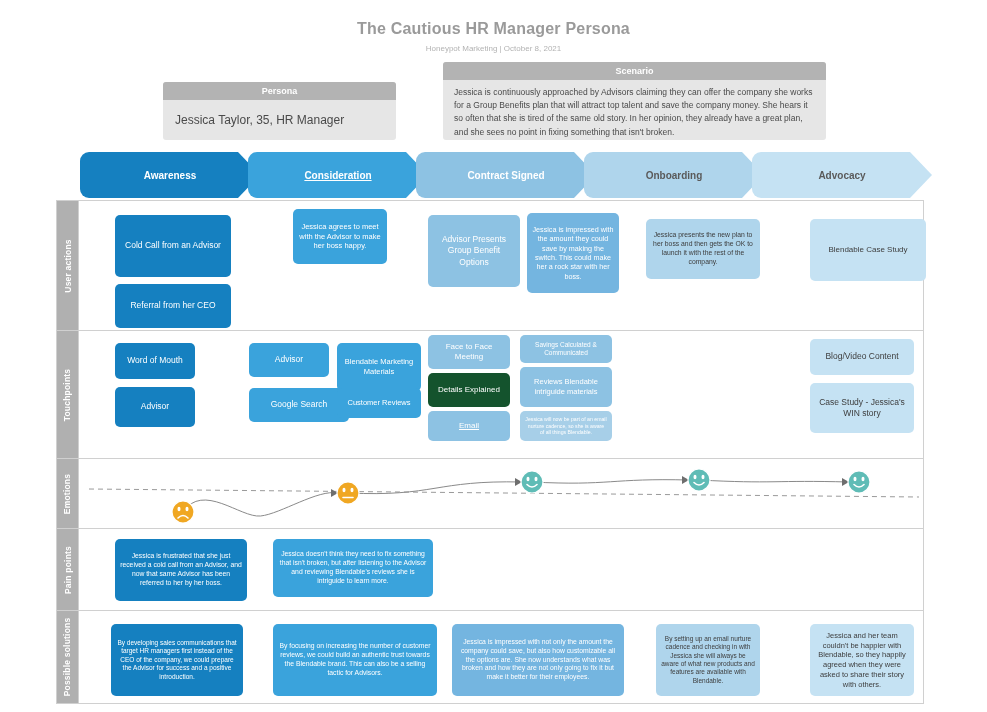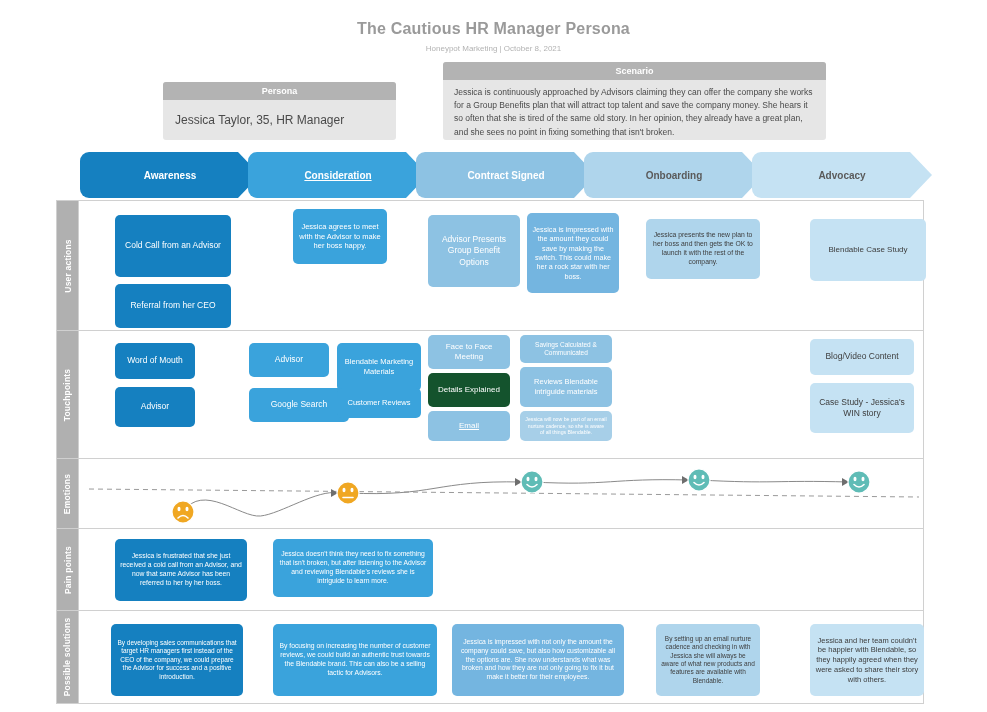--- a/index.html
+++ b/index.html
@@ -211,16 +211,16 @@
     </div>
     <div class="row" style="height: 92px;">
       <div class="row-label">
         <span>Possible solutions</span>
       </div>
       <div class="row-body">
         <div class="card" style="left: 32px; top: 13px; width: 132px; height: 72px; background: rgb(21, 128, 192); font-size: 6.5px;">By developing sales communications that target HR managers first instead of the CEO of the company, we could prepare the Advisor for success and a positive introduction.</div>
         <div class="card" style="left: 194px; top: 13px; width: 164px; height: 72px; background: rgb(58, 163, 220); font-size: 6.8px;">By focusing on increasing the number of customer reviews, we could build an authentic trust towards the Blendable brand. This can also be a selling tactic for Advisors.</div>
         <div class="card" style="left: 373px; top: 13px; width: 172px; height: 72px; background: rgb(116, 181, 224); font-size: 6.8px;">Jessica is impressed with not only the amount the company could save, but also how customizable all the options are. She now understands what was broken and how they are not only going to fix it but make it better for their employees.</div>
         <div class="card dark-text" style="left: 577px; top: 13px; width: 104px; height: 72px; background: rgb(175, 213, 236); font-size: 6.5px;">By setting up an email nurture cadence and checking in with Jessica she will always be aware of what new products and features are available with Blendable.</div>
-        <div class="card dark-text" style="left: 731px; top: 13px; width: 114px; height: 72px; background: rgb(197, 226, 243); font-size: 7.5px;">Jessica and her team couldn't be happier with Blendable, so they happily agreed when they were asked to share their story with others.</div>
+        <div class="card dark-text" style="left: 731px; top: 13px; width: 104px; height: 72px; background: rgb(197, 226, 243); font-size: 7.5px;">Jessica and her team couldn't be happier with Blendable, so they happily agreed when they were asked to share their story with others.</div>
       </div>
     </div>
   </div>
 
 </body></html>

